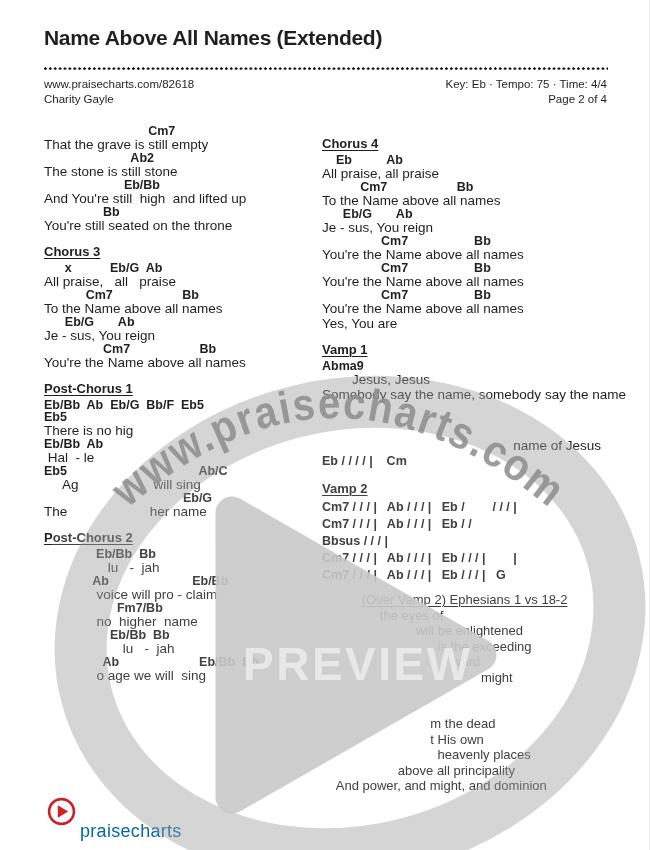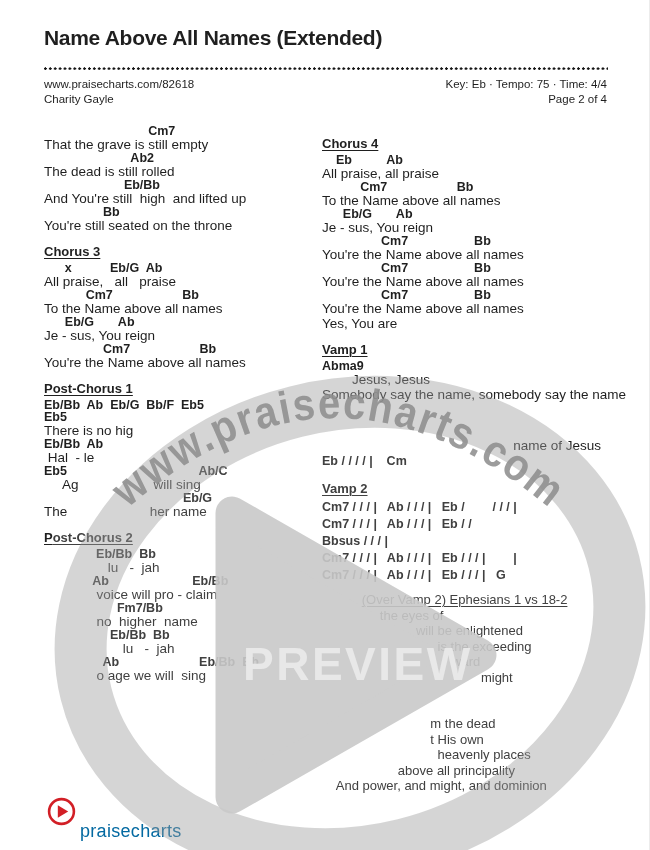--- a/index.html
+++ b/index.html
@@ -42,21 +42,21 @@
   </div>
   <div class="meta-right">
     <div>Key: Eb · Tempo: 75 · Time: 4/4</div>
     <div>Page 2 of 4</div>
   </div>
 
   <div class="col" id="col-left">
       <div class="ln chord"><span>                              Cm7</span></div>
       <div class="ln lyric"><span>That the grave is still empty</span></div>
       <div class="ln chord"><span>                         Ab2</span></div>
-      <div class="ln lyric"><span>The dead is still rolled</span></div>
+      <div class="ln lyric"><span>The stone is still stone</span></div>
       <div class="ln chord"><span>                       Eb/Bb</span></div>
       <div class="ln lyric"><span>And You're still  high  and lifted up</span></div>
       <div class="ln chord"><span>                 Bb</span></div>
       <div class="ln lyric"><span>You're still seated on the throne</span></div>
       <div class="ln header"><span class="u">Chorus 3</span></div>
       <div class="ln chord"><span>      x           Eb/G  Ab</span></div>
       <div class="ln lyric"><span>All praise,   all   praise</span></div>
       <div class="ln chord"><span>            Cm7                    Bb</span></div>
       <div class="ln lyric"><span>To the Name above all names</span></div>
       <div class="ln chord"><span>      Eb/G       Ab</span></div>

